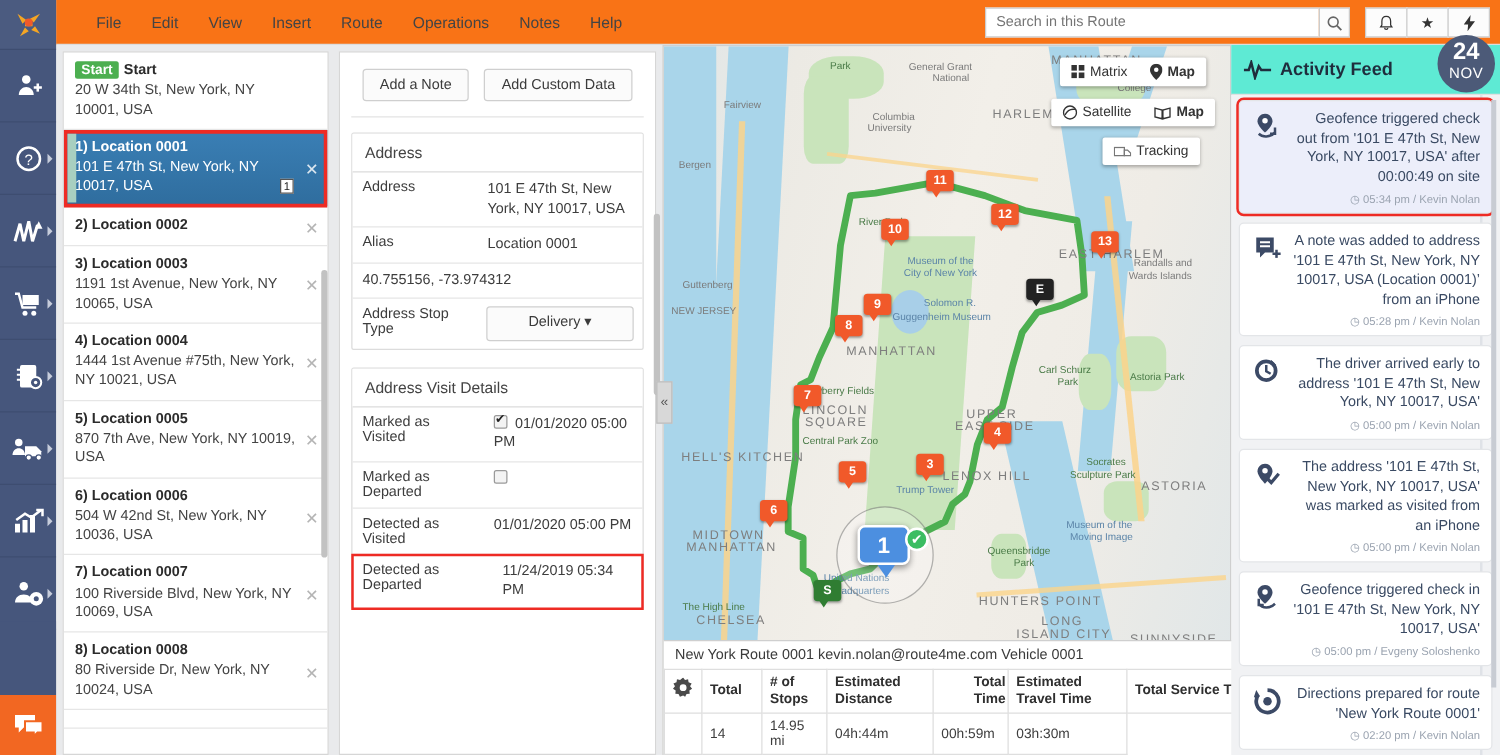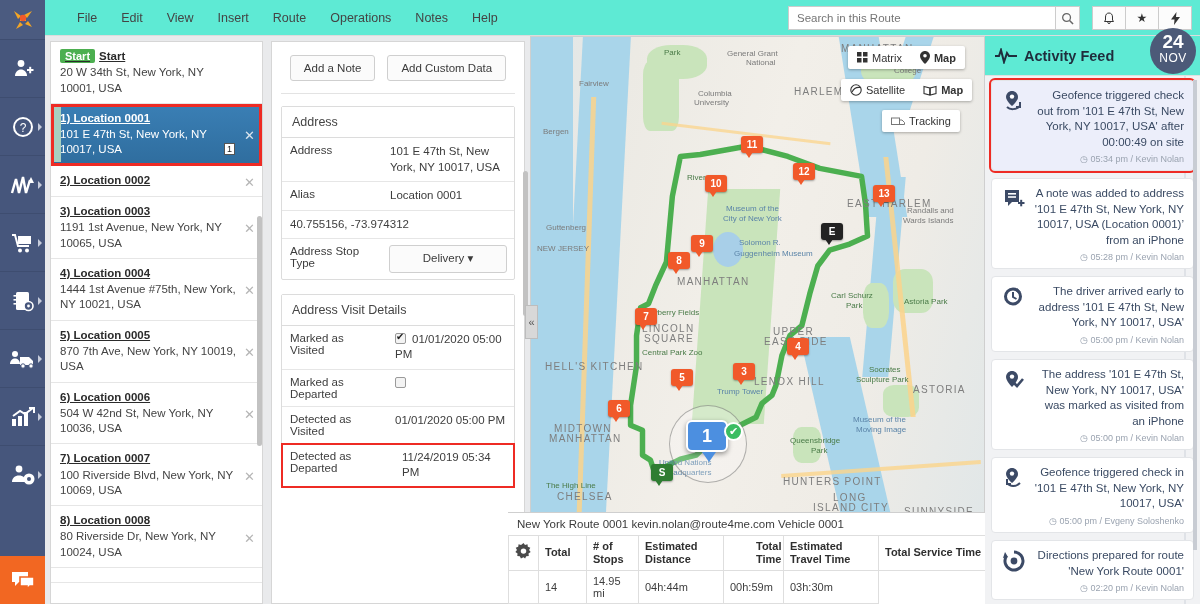--- a/index.html
+++ b/index.html
@@ -18,40 +18,40 @@
   .rail-item { position:relative; height:58px; display:flex; align-items:center; justify-content:center;
                border-bottom:1px solid #3e4d70; color:#fff; }
   .rail-item .caret { position:absolute; right:3px; top:50%; margin-top:-4px;
                       border-left:4px solid #c6ccdb; border-top:4px solid transparent;
                       border-bottom:4px solid transparent; }
   .rail-fill { position:absolute; left:0; top:497px; width:45px; height:59px; background:#46567c; }
   .rail-chat { position:absolute; left:0; bottom:0; width:45px; height:48px; background:#f26722;
                display:flex; align-items:center; justify-content:center; }
 
   
-  .topbar { position:absolute; left:45px; top:0; right:0; height:36px; background:#5eead4;
+  .topbar { position:absolute; left:45px; top:0; right:0; height:36px; background:#f97316;
             border-bottom:1px solid #dcdcdc; display:flex; align-items:center; }
   .menu { display:flex; align-items:center; margin-left:20px; }
   .menu-item { padding:6px 12px; color:#444; font-size:12.5px; cursor:default; }
   .search-wrap { position:absolute; right:120px; top:6px; display:flex; height:24px; }
   .search-input { width:267px; height:24px; border:1px solid #ccc; border-right:none;
                   background:#fff; padding:0 8px; font-size:11.5px; color:#888;
                   font-family:"Liberation Sans", sans-serif; outline:none; }
   .search-btn { width:25px; height:24px; border:1px solid #ccc; background:#fcfcfc;
                 display:flex; align-items:center; justify-content:center; }
   .topicons { position:absolute; right:8px; top:6px; display:flex; height:24px; }
   .topicon { width:34px; height:24px; border:1px solid #ccc; background:#fcfcfc; margin-left:-1px;
              display:flex; align-items:center; justify-content:center; font-size:12px; color:#333; }
 
   
   .stops-col { position:absolute; left:45px; top:36px; width:222px; bottom:0;
                background:#e9eaec; padding:5px 4px 0 5px; }
   .stops-card { background:#fff; border:1px solid #d6d6d6; height:100%; overflow:hidden; }
   .stop { padding:7px 9px; border-bottom:1px solid #e6e6e6; position:relative; line-height:1.33; }
-  .stop .title { font-weight:bold; font-size:11.5px; color:#2b2b2b; margin-bottom:1px;text-decoration:underline; }
+  .stop .title { font-weight:bold; font-size:11.5px; color:#2b2b2b; margin-bottom:1px; }
   .stop .addr { font-size:11.5px; color:#444; padding-right:16px; }
   .stop .x { position:absolute; right:7px; top:50%; margin-top:-7px; color:#b5b5b5; font-size:13px; }
   .badge-start { background:#4caf50; color:#fff; font-weight:bold; font-size:11px;
                  padding:1px 5px; border-radius:2px; margin-right:4px; }
   .stop.selected { background:linear-gradient(to bottom,#3a7fb5,#2f6d9e);
                    outline:3px solid #ee2b24; outline-offset:-3px; }
   .stop.selected .title, .stop.selected .addr { color:#fff; }
   .stop.selected .x { color:#dbe6ef; }
   .stop.selected::before { content:""; position:absolute; left:3px; top:3px; bottom:3px;
                            width:7px; background:#a8cfc0; }
@@ -120,21 +120,21 @@
               align-items:center; justify-content:center; }
   .mapbtn-grp { position:absolute; background:#fff; box-shadow:0 1px 3px rgba(0,0,0,.3);
                 border-radius:2px; display:flex; }
   .mapbtn { padding:5px 9px; font-size:11px; color:#333; display:flex; align-items:center; gap:4px; }
   .mapbtn b { font-weight:bold; }
   .collapse { position:absolute; left:525px; top:305px; width:13px; height:34px;
               background:#d8d8d8; border:1px solid #bdbdbd; display:flex; align-items:center;
               justify-content:center; font-size:11px; color:#555; z-index:5; }
 
   
-  .summary { position:absolute; left:508px; bottom:0; width:536px; background:#fff;
+  .summary { position:absolute; left:531px; bottom:0; width:536px; background:#fff;
              border-top:1px solid #cfcfcf; }
   .summary .cap { padding:5px 9px; font-size:11.5px; color:#3b3b3b; }
   .sumtable { width:100%; border-collapse:collapse; table-layout:fixed; }
   .sumtable th, .sumtable td { border:1px solid #dedede; font-size:11px; padding:4px 6px;
                                text-align:left; vertical-align:middle; }
   .sumtable th { font-weight:bold; color:#2f2f2f; background:#fff; line-height:1.2; }
   .sumtable td { color:#3d3d3d; }
   .gear-cell { width:30px; text-align:center !important; }
 
   
@@ -450,21 +450,21 @@
         <div class="maplabel big" style="left: 263px; top: 49px;">HARLEM</div>
         <div class="maplabel" style="left: 12px; top: 90px;">Bergen</div>
         <div class="maplabel park" style="left: 156px; top: 136px;">River Park</div>
         <div class="maplabel blue" style="left: 195px; top: 167px;">Museum of the</div>
         <div class="maplabel blue" style="left: 192px; top: 177px;">City of New York</div>
         <div class="maplabel big" style="left: 316px; top: 161px;">EAST HARLEM</div>
         <div class="maplabel" style="left: 376px; top: 169px;">Randalls and</div>
         <div class="maplabel" style="left: 372px; top: 179px;">Wards Islands</div>
         <div class="maplabel" style="left: 15px; top: 186px;">Guttenberg</div>
         <div class="maplabel blue" style="left: 208px; top: 201px;">Solomon R.</div>
-        <div class="maplabel blue" style="left: 183px; top: 212px; margin-left: 20px;">Guggenheim Museum</div>
+        <div class="maplabel blue" style="left: 183px; top: 212px;">Guggenheim Museum</div>
         <div class="maplabel" style="left: 6px; top: 207px;">NEW JERSEY</div>
         <div class="maplabel big" style="left: 146px; top: 239px;">MANHATTAN</div>
         <div class="maplabel park" style="left: 300px; top: 254px;">Carl Schurz</div>
         <div class="maplabel park" style="left: 315px; top: 264px;">Park</div>
         <div class="maplabel park" style="left: 373px; top: 260px;">Astoria Park</div>
         <div class="maplabel park" style="left: 106px; top: 271px;">Strawberry Fields</div>
         <div class="maplabel big" style="left: 111px; top: 286px;">LINCOLN</div>
         <div class="maplabel big" style="left: 113px; top: 296px;">SQUARE</div>
         <div class="maplabel big" style="left: 242px; top: 289px;">UPPER</div>
         <div class="maplabel big" style="left: 233px; top: 299px;">EAST SIDE</div>

